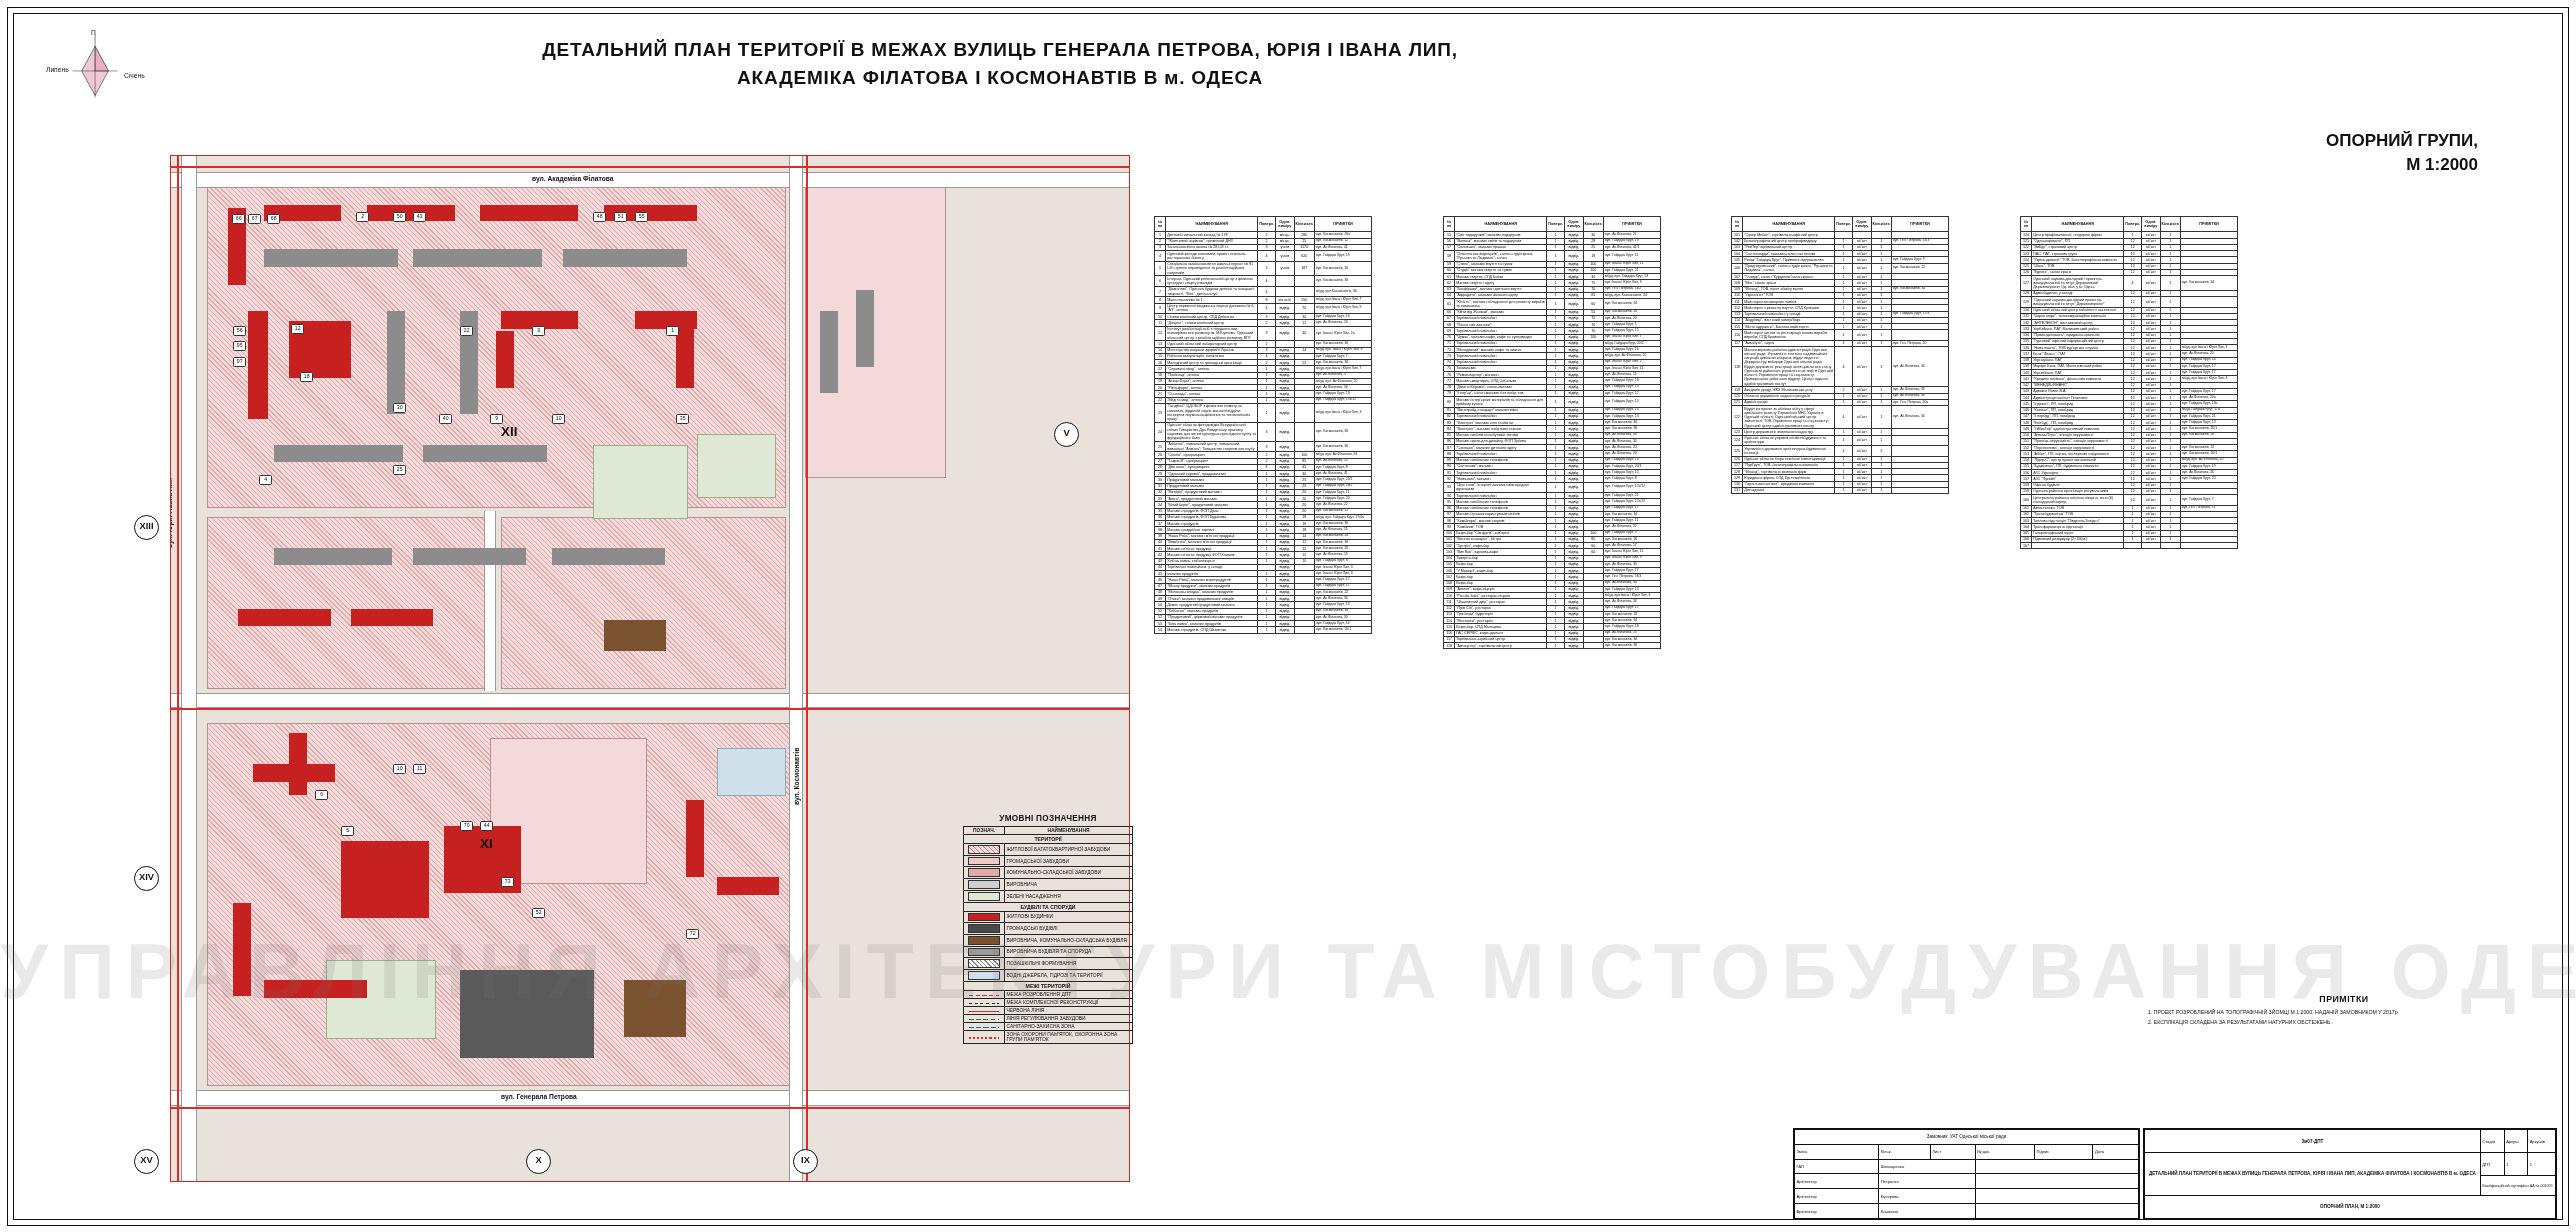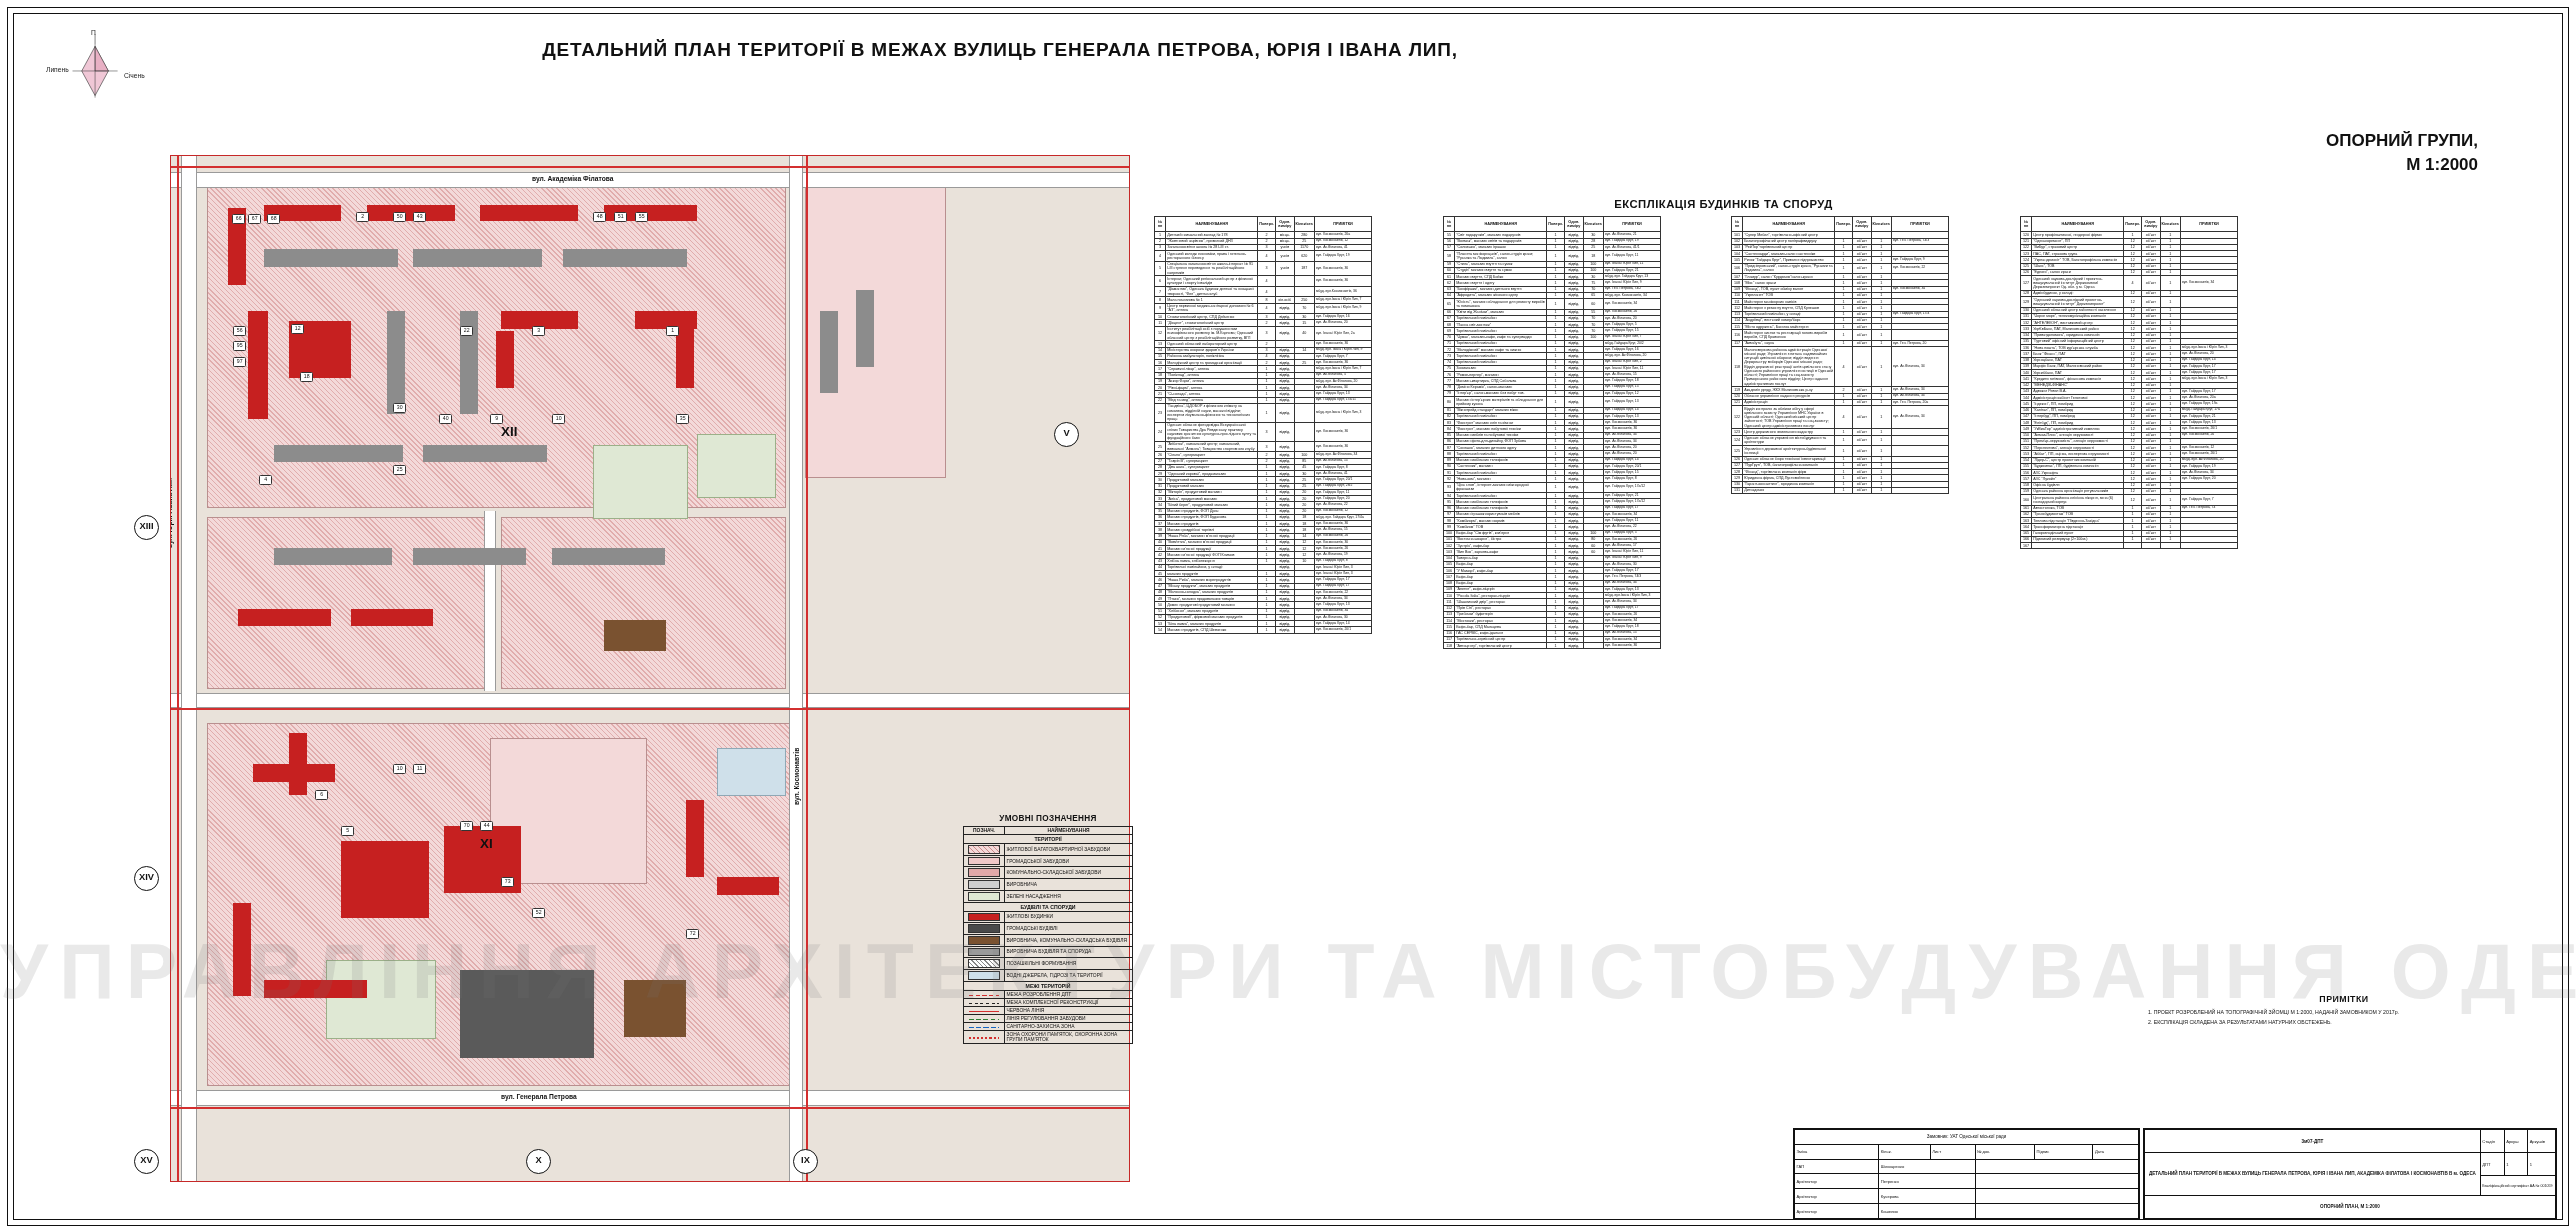--- a/index.html
+++ b/index.html
@@ -124,20 +124,21 @@
         <line x1="0" y1="-52" x2="0" y2="-72" stroke="#333" stroke-width="1.2"></line>
       </g>
     </svg>
     <span class="lbl" style="left:45px;top:-2.1px;">П</span>
     <span class="lbl" style="left:0px;top:35px;">Липень</span>
     <span class="lbl" style="left:78px;top:41px;">Січень</span>
   </div>
 
   <div class="title">
     <div>ДЕТАЛЬНИЙ ПЛАН ТЕРИТОРІЇ В МЕЖАХ ВУЛИЦЬ ГЕНЕРАЛА ПЕТРОВА, ЮРІЯ І ІВАНА ЛИП,</div>
+    <div>АКАДЕМІКА ФІЛАТОВА І КОСМОНАВТІВ В  м. ОДЕСА</div>
   </div>
 
   <div class="subtitle-right">
     <div>ОПОРНИЙ ГРУПИ,</div>
     <div>М 1:2000</div>
   </div>
 
   <div class="map">
     <div class="map-bg"></div>
 
@@ -372,21 +373,20 @@
           <tr>
             <td>
               <span class="sw" style="background:repeating-linear-gradient(90deg,#d32f2f 0 2.1px,transparent 2.1px 4.1px);height:1.5px;margin-top:2.6px;"></span>
             </td>
             <td>ЗОНА ОХОРОНИ ПАМ'ЯТОК, ОХОРОННА ЗОНА ГРУПИ ПАМ'ЯТОК</td>
           </tr>
         </tbody>
     </table>
   </div>
 
-  <div class="exp-title">ЕКСПЛІКАЦІЯ БУДИНКІВ ТА СПОРУД</div>
   <div class="exp" id="exp-col-0" style="left:1154px;">
       <table>
         <thead>
           <tr>
             <th style="width: 8.2px;">№ пп</th>
             <th style="width: 89px;">НАЙМЕНУВАННЯ</th>
             <th style="width: 13.4px;">Поверх.</th>
             <th style="width: 15.5px;">Один. виміру</th>
             <th style="width: 13.4px;">Кількість</th>
             <th style="width: 54px;">ПРИМІТКИ</th>

